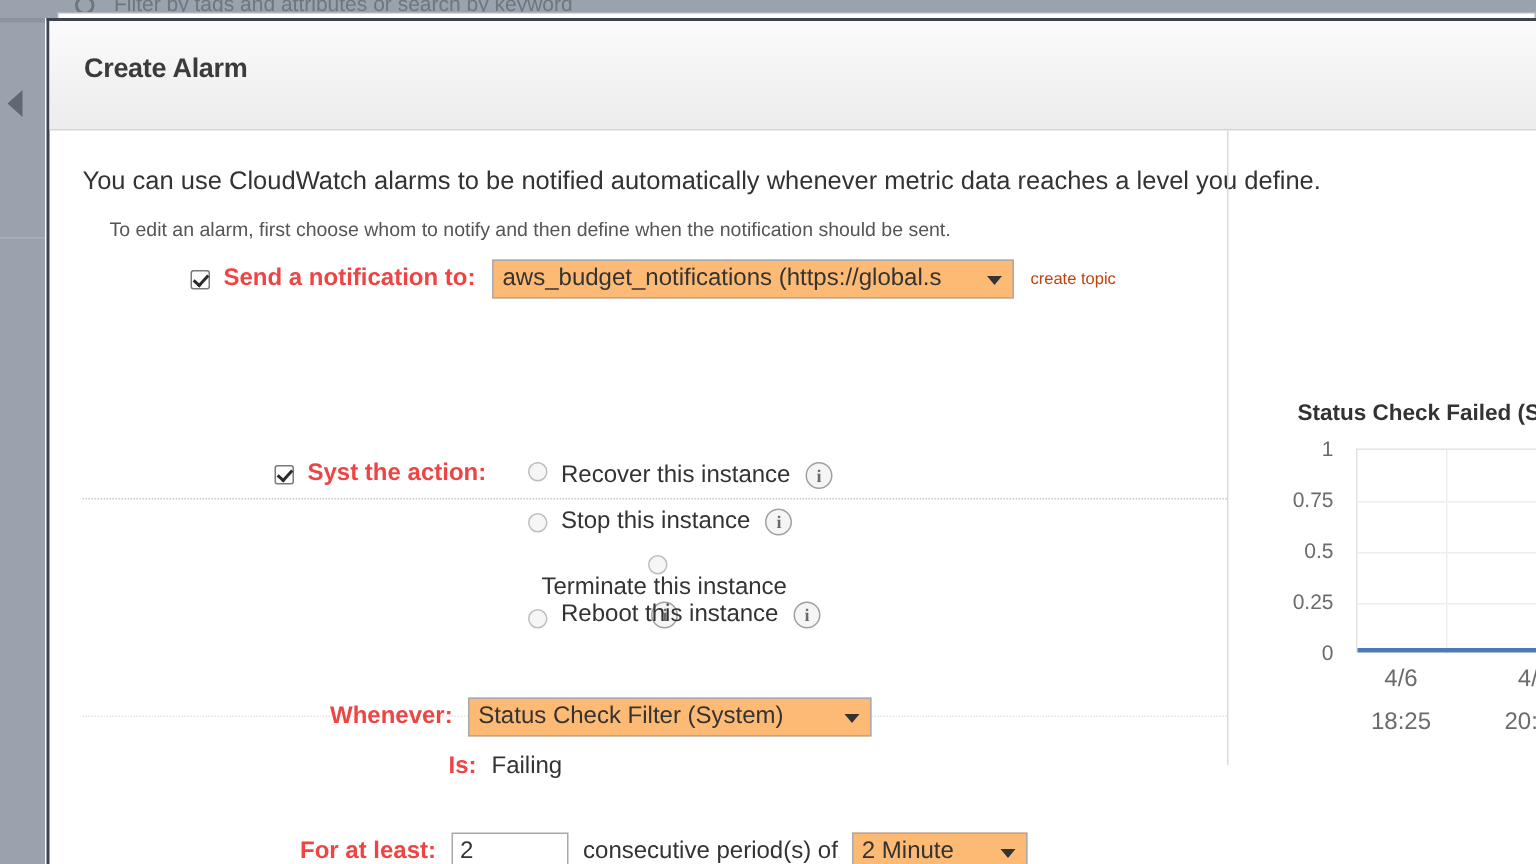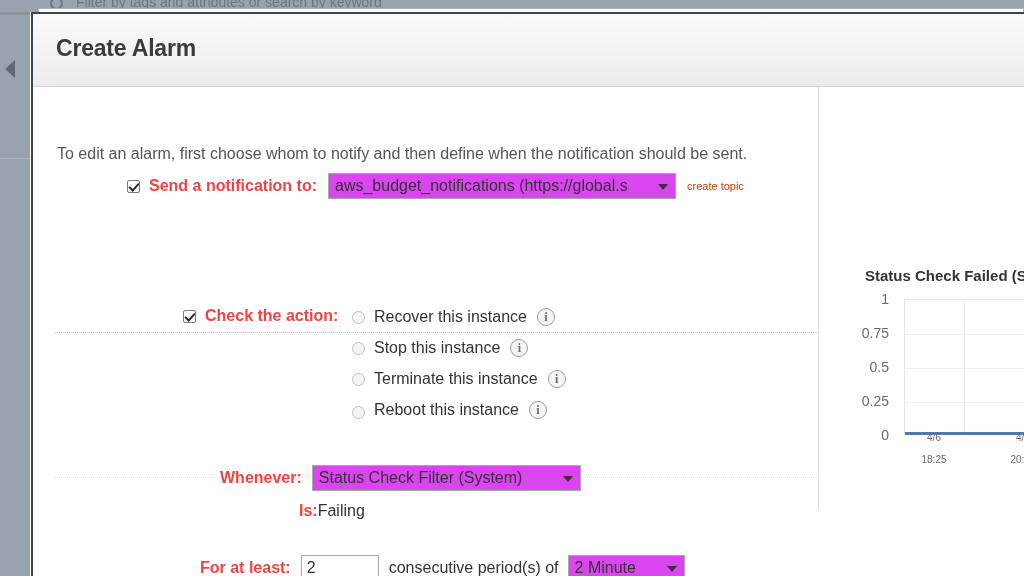--- a/index.html
+++ b/index.html
@@ -115,44 +115,44 @@
     position: relative;
     height: 73px;
     background: linear-gradient(to bottom, #fbfbfb 0%, #f4f4f4 45%, #ececec 100%);
     border-bottom: 1px solid #d5d5d5;
     box-sizing: border-box;
   }
   .modal-title {
     position: absolute;
     left: 23px;
     top: 21px;
-    font-size: 23px;
+    font-size: 18px;
     font-weight: bold;
     color: #3b3b3b;
     letter-spacing: -0.2px;
   }
 
   .modal-body {
     position: relative;
     height: 489px;
   }
 
   .intro-main {
     position: absolute;
     left: 22px;
     top: 24px;
     font-size: 17px;
     color: #333333;
     white-space: nowrap;
   }
   .intro-sub {
     position: absolute;
-    left: 24px;
+    left: 40px;
     top: 58px;
-    font-size: 16px;
+    font-size: 13px;
     color: #555555;
     white-space: nowrap;
   }
 
   
   .col-divider {
     position: absolute;
     left: 785px;
     top: 0px;
     width: 1px;
@@ -247,21 +247,21 @@
     flex: none;
     box-sizing: border-box;
   }
 
   
   .sel {
     position: relative;
     display: inline-flex;
     align-items: center;
     border: 1px solid #a9a9a9;
-    background: #d946ef;
+    background: #fdba74;
     height: 26px;
     box-sizing: border-box;
     font-size: 16px;
     color: #333333;
     padding: 0 24px 0 6px;
     white-space: nowrap;
   }
   .sel .caret {
     position: absolute;
     right: 7px;
@@ -356,22 +356,22 @@
   }
   .ylabels {
     position: absolute;
     left: 0;
     top: 212px;
     width: 78px;
     height: 140px;
   }
   .xtick {
     position: absolute;
-    top: 345px;
-    font-size: 10px;
+    top: 357px;
+    font-size: 16px;
     color: #6b6b6b;
     text-align: center;
     white-space: nowrap;
     width: 60px;
   }
   .xtick .d2 {
     display: block;
     margin-top: 11px;
   }
 </style>
@@ -395,56 +395,57 @@
   </div>
 
   <div class="modal">
 
     <div class="modal-header">
       <div class="modal-title">Create Alarm</div>
     </div>
 
     <div class="modal-body">
 
+      <div class="intro-main">You can use CloudWatch alarms to be notified automatically whenever metric data reaches a level you define.</div>
       <div class="intro-sub">To edit an alarm, first choose whom to notify and then define when the notification should be sent.</div>
 
       <div class="col-divider"></div>
       <div class="sep sep-1"></div>
       <div class="sep sep-2"></div>
 
       <div class="form-area">
 
         <div class="row" style="left:94px; top:86px; align-items:center;">
           <span class="cbox checked"></span>
           <span class="lbl" style="margin-left:9px;">Send a notification to:</span>
           <span class="sel" style="margin-left:11px; width:348px;">
             <span>aws_budget_notifications (https://global.s</span>
             <span class="caret"></span>
           </span>
           <span class="link" style="margin-left:11px;">create topic</span>
         </div>
 
         <div class="row" style="left:150px; top:220px; align-items:center;">
           <span class="cbox checked"></span>
-          <span class="lbl" style="margin-left:9px;">Check the action:</span>
-        </div>
-
-        <div class="row" style="left:319px; top:221px; align-items:center;">
+          <span class="lbl" style="margin-left:9px;">Syst the action:</span>
+        </div>
+
+        <div class="row" style="left:319px; top:221px; ">
           <span class="radio"></span>
           <span class="val-txt" style="margin-left:9px;">Recover this instance</span>
           <span class="info-icon" style="margin-left:10px;">i</span>
         </div>
 
         <div class="row" style="left:319px; top:252px; align-items:center;">
           <span class="radio"></span>
           <span class="val-txt" style="margin-left:9px;">Stop this instance</span>
           <span class="info-icon" style="margin-left:10px;">i</span>
         </div>
 
-        <div class="row" style="left:319px; top:283px; align-items:center;">
+        <div class="row" style="left:319px; top:283px; align-items:center;flex-direction:column;">
           <span class="radio"></span>
           <span class="val-txt" style="margin-left:9px;">Terminate this instance</span>
           <span class="info-icon" style="margin-left:10px;">i</span>
         </div>
 
         <div class="row" style="left:319px; top:314px; align-items:flex-end;">
           <span class="radio"></span>
           <span class="val-txt" style="margin-left:9px;">Reboot this instance</span>
           <span class="info-icon" style="margin-left:10px;">i</span>
         </div>
@@ -452,21 +453,21 @@
         <div class="row" style="left:187px; top:378px; align-items:center;">
           <span class="lbl">Whenever:</span>
           <span class="sel" style="margin-left:10px; width:269px;">
             <span>Status Check Filter (System)</span>
             <span class="caret"></span>
           </span>
         </div>
 
         <div class="row" style="left:266px; top:415px; align-items:center;">
           <span class="lbl">Is:</span>
-          <span class="val-txt" style="">Failing</span>
+          <span class="val-txt" style="margin-left:10px;">Failing</span>
         </div>
 
         <div class="row" style="left:167px; top:468px; align-items:center;">
           <span class="lbl">For at least:</span>
           <span class="inp" style="margin-left:10px; width:78px;">
             <span>2</span>
           </span>
           <span class="val-txt" style="margin-left:10px;">consecutive period(s) of</span>
           <span class="sel" style="margin-left:9px; width:117px;">
             <span>2 Minute</span>

